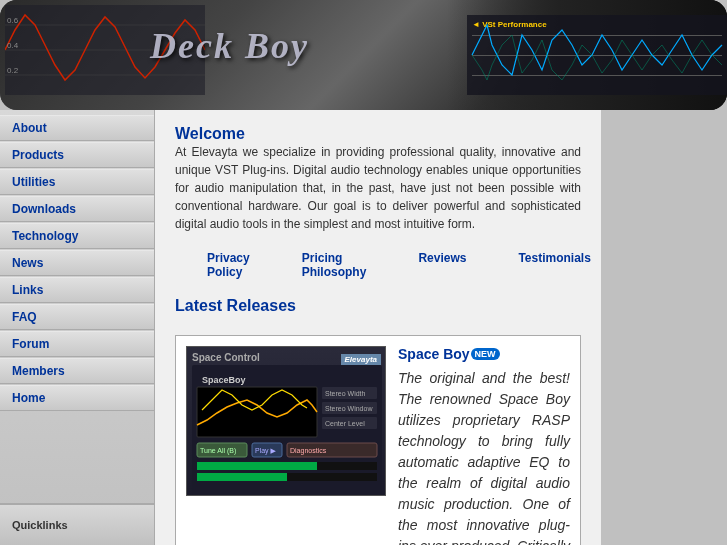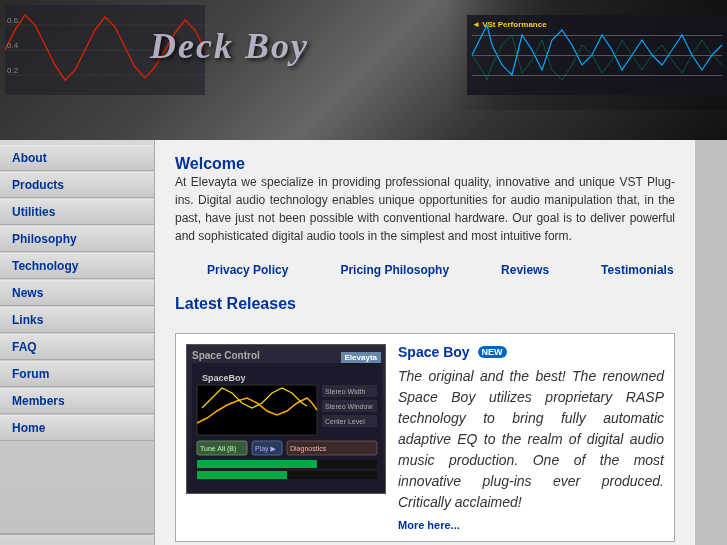--- a/index.html
+++ b/index.html
@@ -1,24 +1,25 @@
 <!DOCTYPE html>
 <html><head>
   <meta charset="utf-8">
   <style>
     * { margin: 0; padding: 0; box-sizing: border-box; }
     body { font-family: Arial, Helvetica, sans-serif; font-size: 12px; background: #c0c0c0; width: 727px; height: 545px; overflow: hidden; }
 
     
     .header-banner {
       width: 100%;
-      height: 140px;
+      height: 110px;
       background: linear-gradient(to bottom, #1a1a1a, #333, #555);
       position: relative;
       overflow: hidden;
+      border-radius: 17px;
     }
     .banner-graphic {
       width: 100%;
       height: 100%;
       background: linear-gradient(135deg, #2a2a2a 0%, #444 30%, #666 50%, #333 70%, #111 100%);
       position: relative;
       overflow: hidden;
     }
     .deckboy-text {
       position: absolute;
@@ -39,21 +40,21 @@
       width: 280px;
       height: 110px;
       background: linear-gradient(to right, transparent, #222 40%, #111);
       display: flex;
       align-items: center;
       justify-content: center;
     }
     
     .main-layout {
       display: flex;
-      width: 695px;
+      width: 601px;
       height: 435px;
       background: #fde047;
     }
     
     .sidebar {
       width: 155px;
       min-width: 155px;
       background: linear-gradient(to bottom, #d8d8d8, #c0c0c0);
       border-right: 1px solid #aaa;
       padding-top: 5px;
@@ -147,21 +148,21 @@
       position: absolute;
       top: 5px;
       left: 5px;
       color: #aaa;
       font-size: 10px;
       font-weight: bold;
     }
     .product-title-row {
       display: flex;
       align-items: center;
-      gap: 8px;
+      gap: 1px;
       margin-bottom: 6px;
     }
     .product-name {
       color: #003399;
       font-size: 14px;
       font-weight: bold;
     }
     .new-badge {
       background: #0066cc;
       color: #fff;
@@ -231,21 +232,21 @@
     </div>
   </div>
 </div>
 
 <div class="main-layout">
 
   <nav class="sidebar">
     <a class="nav-item">About</a>
     <a class="nav-item">Products</a>
     <a class="nav-item">Utilities</a>
-    <a class="nav-item">Philosophy</a>
+    <a class="nav-item">Downloads</a>
     <a class="nav-item">Technology</a>
     <a class="nav-item">News</a>
     <a class="nav-item">Links</a>
     <a class="nav-item">FAQ</a>
     <a class="nav-item">Forum</a>
     <a class="nav-item">Members</a>
     <a class="nav-item">Home</a>
     <div class="quicklinks">Quicklinks</div>
   </nav>
 
@@ -261,21 +262,21 @@
       <a>Testimonials</a>
     </div>
 
     <h2 class="latest-releases-title">Latest Releases</h2>
 
     <div class="product-card">
 
       <div class="product-image">
         <div class="product-image-label">Space Control</div>
         <div style="position:absolute;top:4px;right:4px;">
-          <span style="background:#6688aa;color:#fff;font-size:8px;padding:1px 4px;font-weight:bold;">Elevayta</span>
+          <span style="background:#6688aa;color:#fff;font-size:8px;padding:1px 4px;font-style:italic;font-weight:bold;">Elevayta</span>
         </div>
 
         <svg width="190" height="130" viewBox="0 0 190 130" style="position:absolute;top:18px;left:5px;">
           <rect width="190" height="130" fill="#1a1a2a" rx="2"></rect>
 
           <text x="10" y="18" fill="#ccc" font-size="9" font-weight="bold">SpaceBoy</text>
 
           <rect x="5" y="22" width="120" height="50" fill="#000" rx="1" stroke="#333"></rect>
 
           <polyline points="5,60 15,55 25,48 35,42 45,38 55,35 65,40 75,48 85,52 95,48 105,40 115,35 120,40 125,47" fill="none" stroke="#ffaa00" stroke-width="1.5" transform="translate(0,0)"></polyline>

